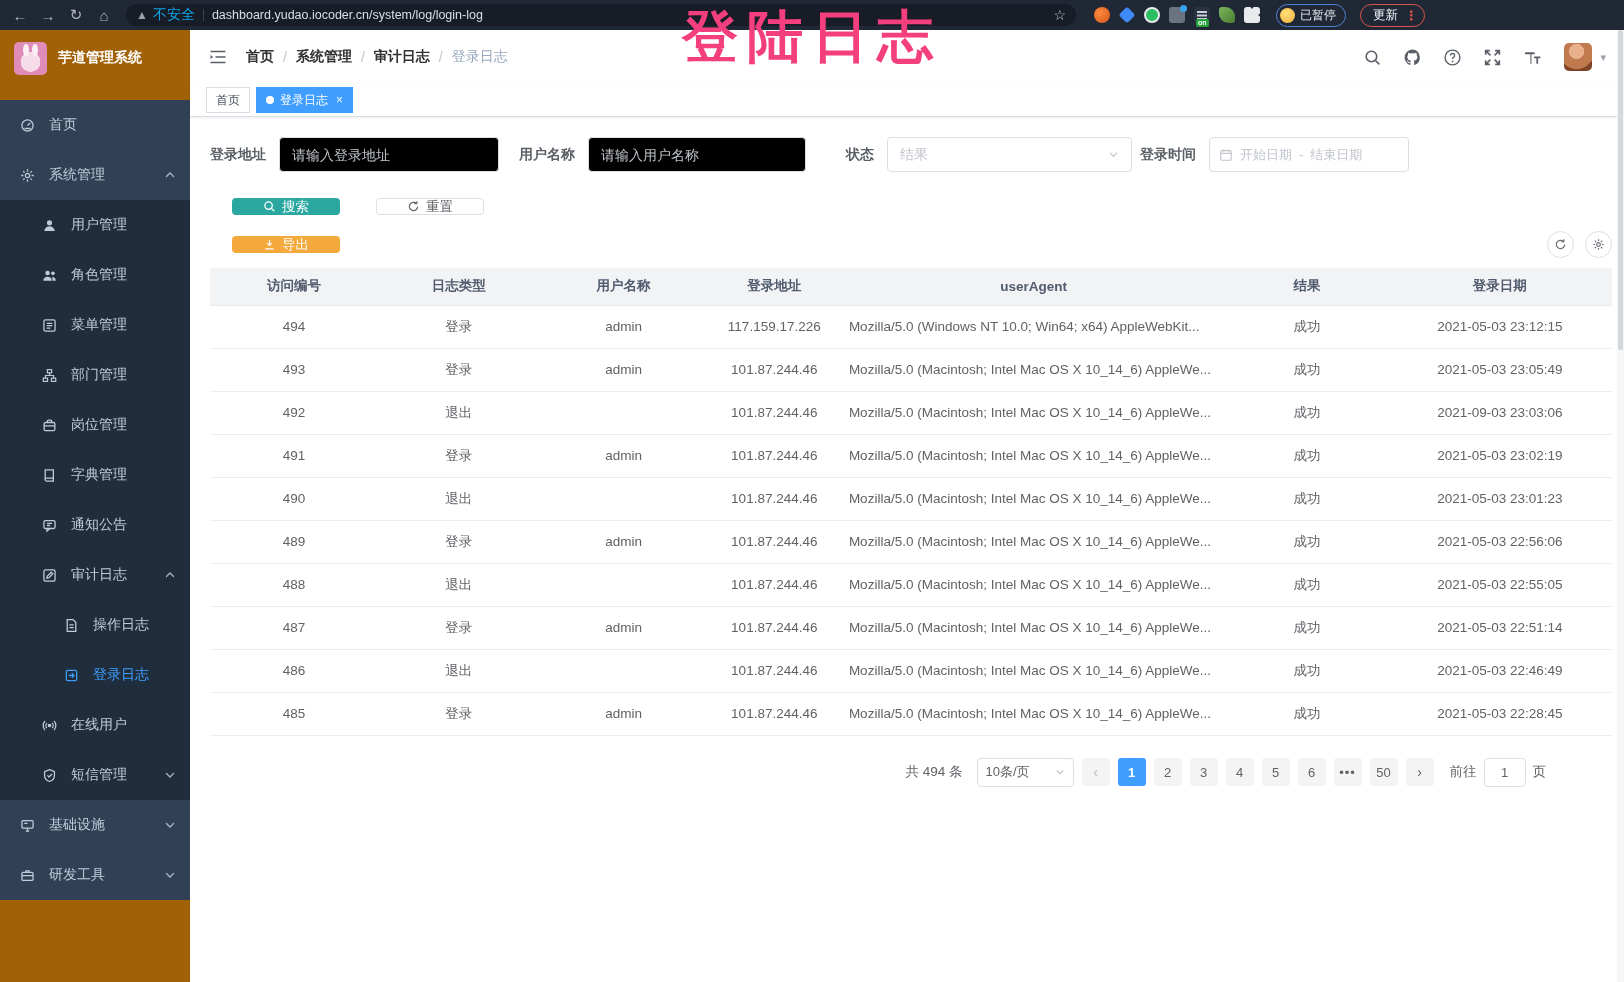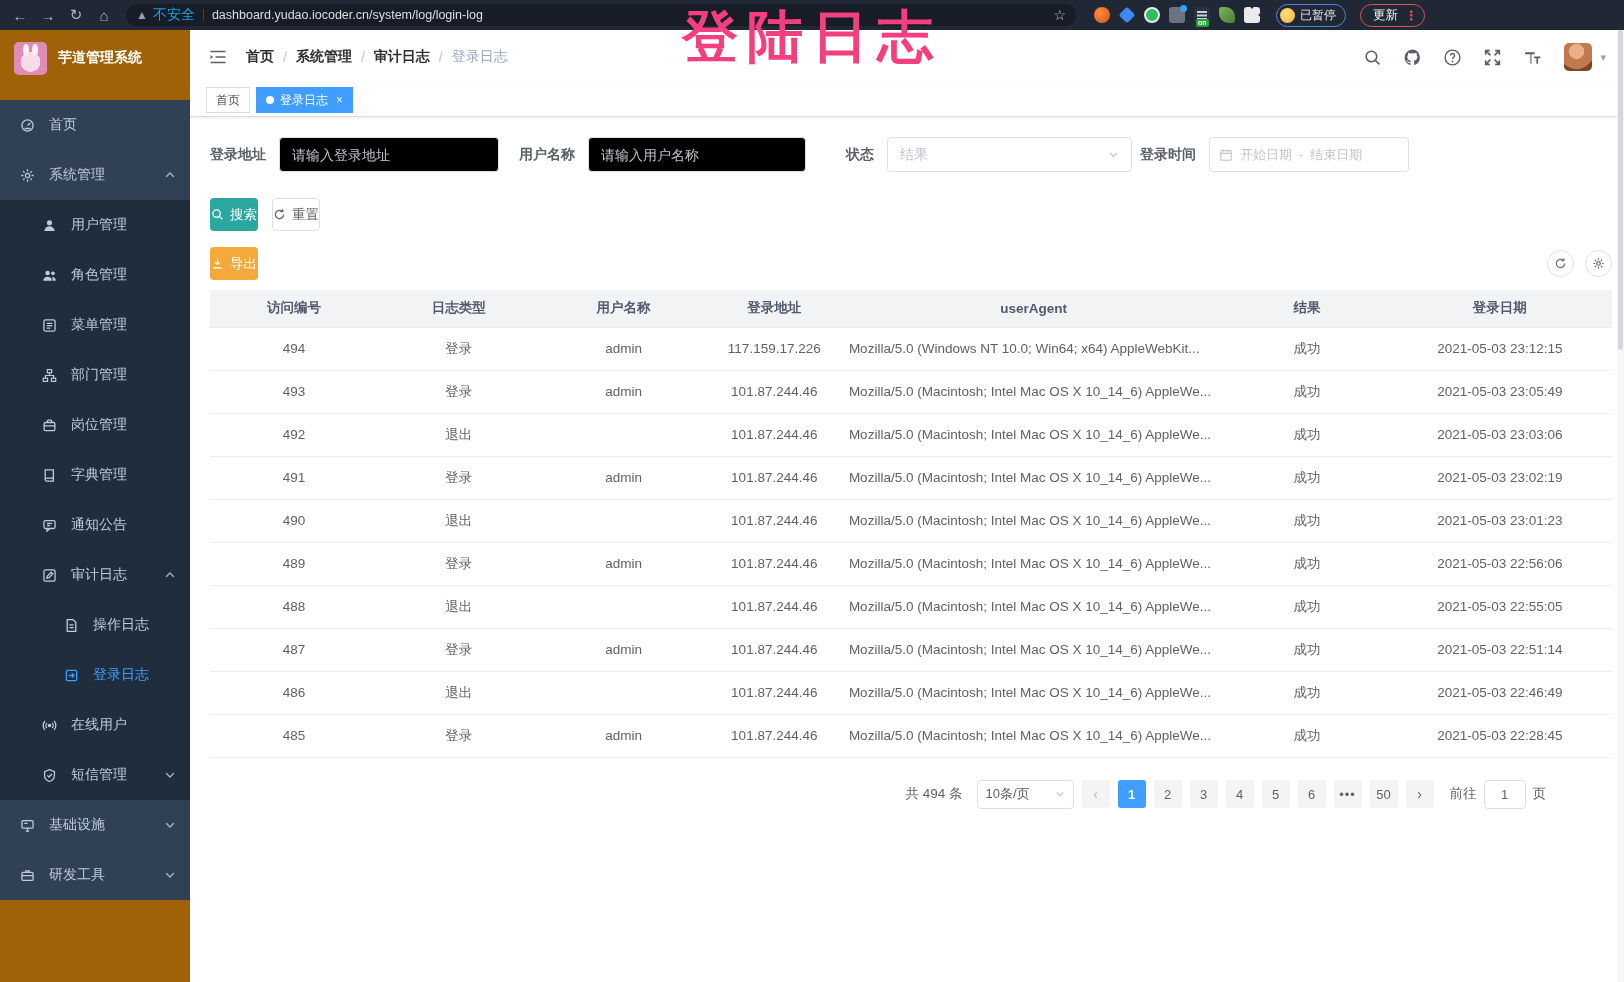--- a/index.html
+++ b/index.html
@@ -89,21 +89,21 @@
   .gap20 { margin-left:20px; } .gap40 { margin-left:40px; } .gap8 { margin-left:8px; }
   .f-select { width:245px; height:35px; border:1px solid #dcdfe6; border-radius:4px; display:flex; align-items:center; padding:0 12px; color:#c0c4cc; font-size:14px; cursor:pointer; }
   .f-select .ph { flex:1; }
   .f-select .sel-caret { color:#c0c4cc; display:flex; }
   .daterange { width:200px; height:35px; border:1px solid #dcdfe6; border-radius:4px; display:flex; align-items:center; padding:0 9px; color:#c0c4cc; font-size:13px; gap:7px; cursor:pointer; }
   .cal-icon { display:flex; width:14px; height:14px; color:#c0c4cc; }
   .cal-icon svg { width:14px; height:14px; }
   .dr-sep { color:#c0c4cc; }
 
   .btn-row { margin-top:26px; display:flex; gap:14px; }
-  .btn { height:33px; border-radius:4px; display:inline-flex; align-items:center; gap:6px; font-size:13.5px; padding:0 0; cursor:pointer; border:1px solid transparent; font-family:inherit; }
+  .btn { height:17px; border-radius:4px; display:inline-flex; align-items:center; gap:6px; font-size:13.5px; padding:0 30px; cursor:pointer; border:1px solid transparent; font-family:inherit;margin-left:22px; }
   .btn svg { width:13px; height:13px; }
   .btn-search { background:#2aa79e; color:#fff; }
   .btn-reset { background:#fff; color:#606266; border-color:#dcdfe6; }
   .export-row { margin-top:16px; display:flex; align-items:center; }
   .btn-export { background:#f3a93c; color:#fff; }
   .export-spacer { flex:1; }
   .circle-btn { width:27px; height:27px; border-radius:50%; border:1px solid #dcdfe6; color:#6b7076; display:flex; align-items:center; justify-content:center; margin-left:11px; cursor:pointer; background:#fff; }
   .circle-btn svg { width:13px; height:13px; }
 
   
@@ -525,21 +525,21 @@
                 <td class="c5">成功</td>
                 <td class="c6">2021-05-03 23:05:49</td>
               </tr>
               <tr>
                 <td class="c0">492</td>
                 <td class="c1">退出</td>
                 <td class="c2"></td>
                 <td class="c3">101.87.244.46</td>
                 <td class="c4">Mozilla/5.0 (Macintosh; Intel Mac OS X 10_14_6) AppleWe...</td>
                 <td class="c5">成功</td>
-                <td class="c6">2021-05-03 23:03:06</td>
+                <td class="c6">2021-09-03 23:03:06</td>
               </tr>
               <tr>
                 <td class="c0">491</td>
                 <td class="c1">登录</td>
                 <td class="c2">admin</td>
                 <td class="c3">101.87.244.46</td>
                 <td class="c4">Mozilla/5.0 (Macintosh; Intel Mac OS X 10_14_6) AppleWe...</td>
                 <td class="c5">成功</td>
                 <td class="c6">2021-05-03 23:02:19</td>
               </tr>

